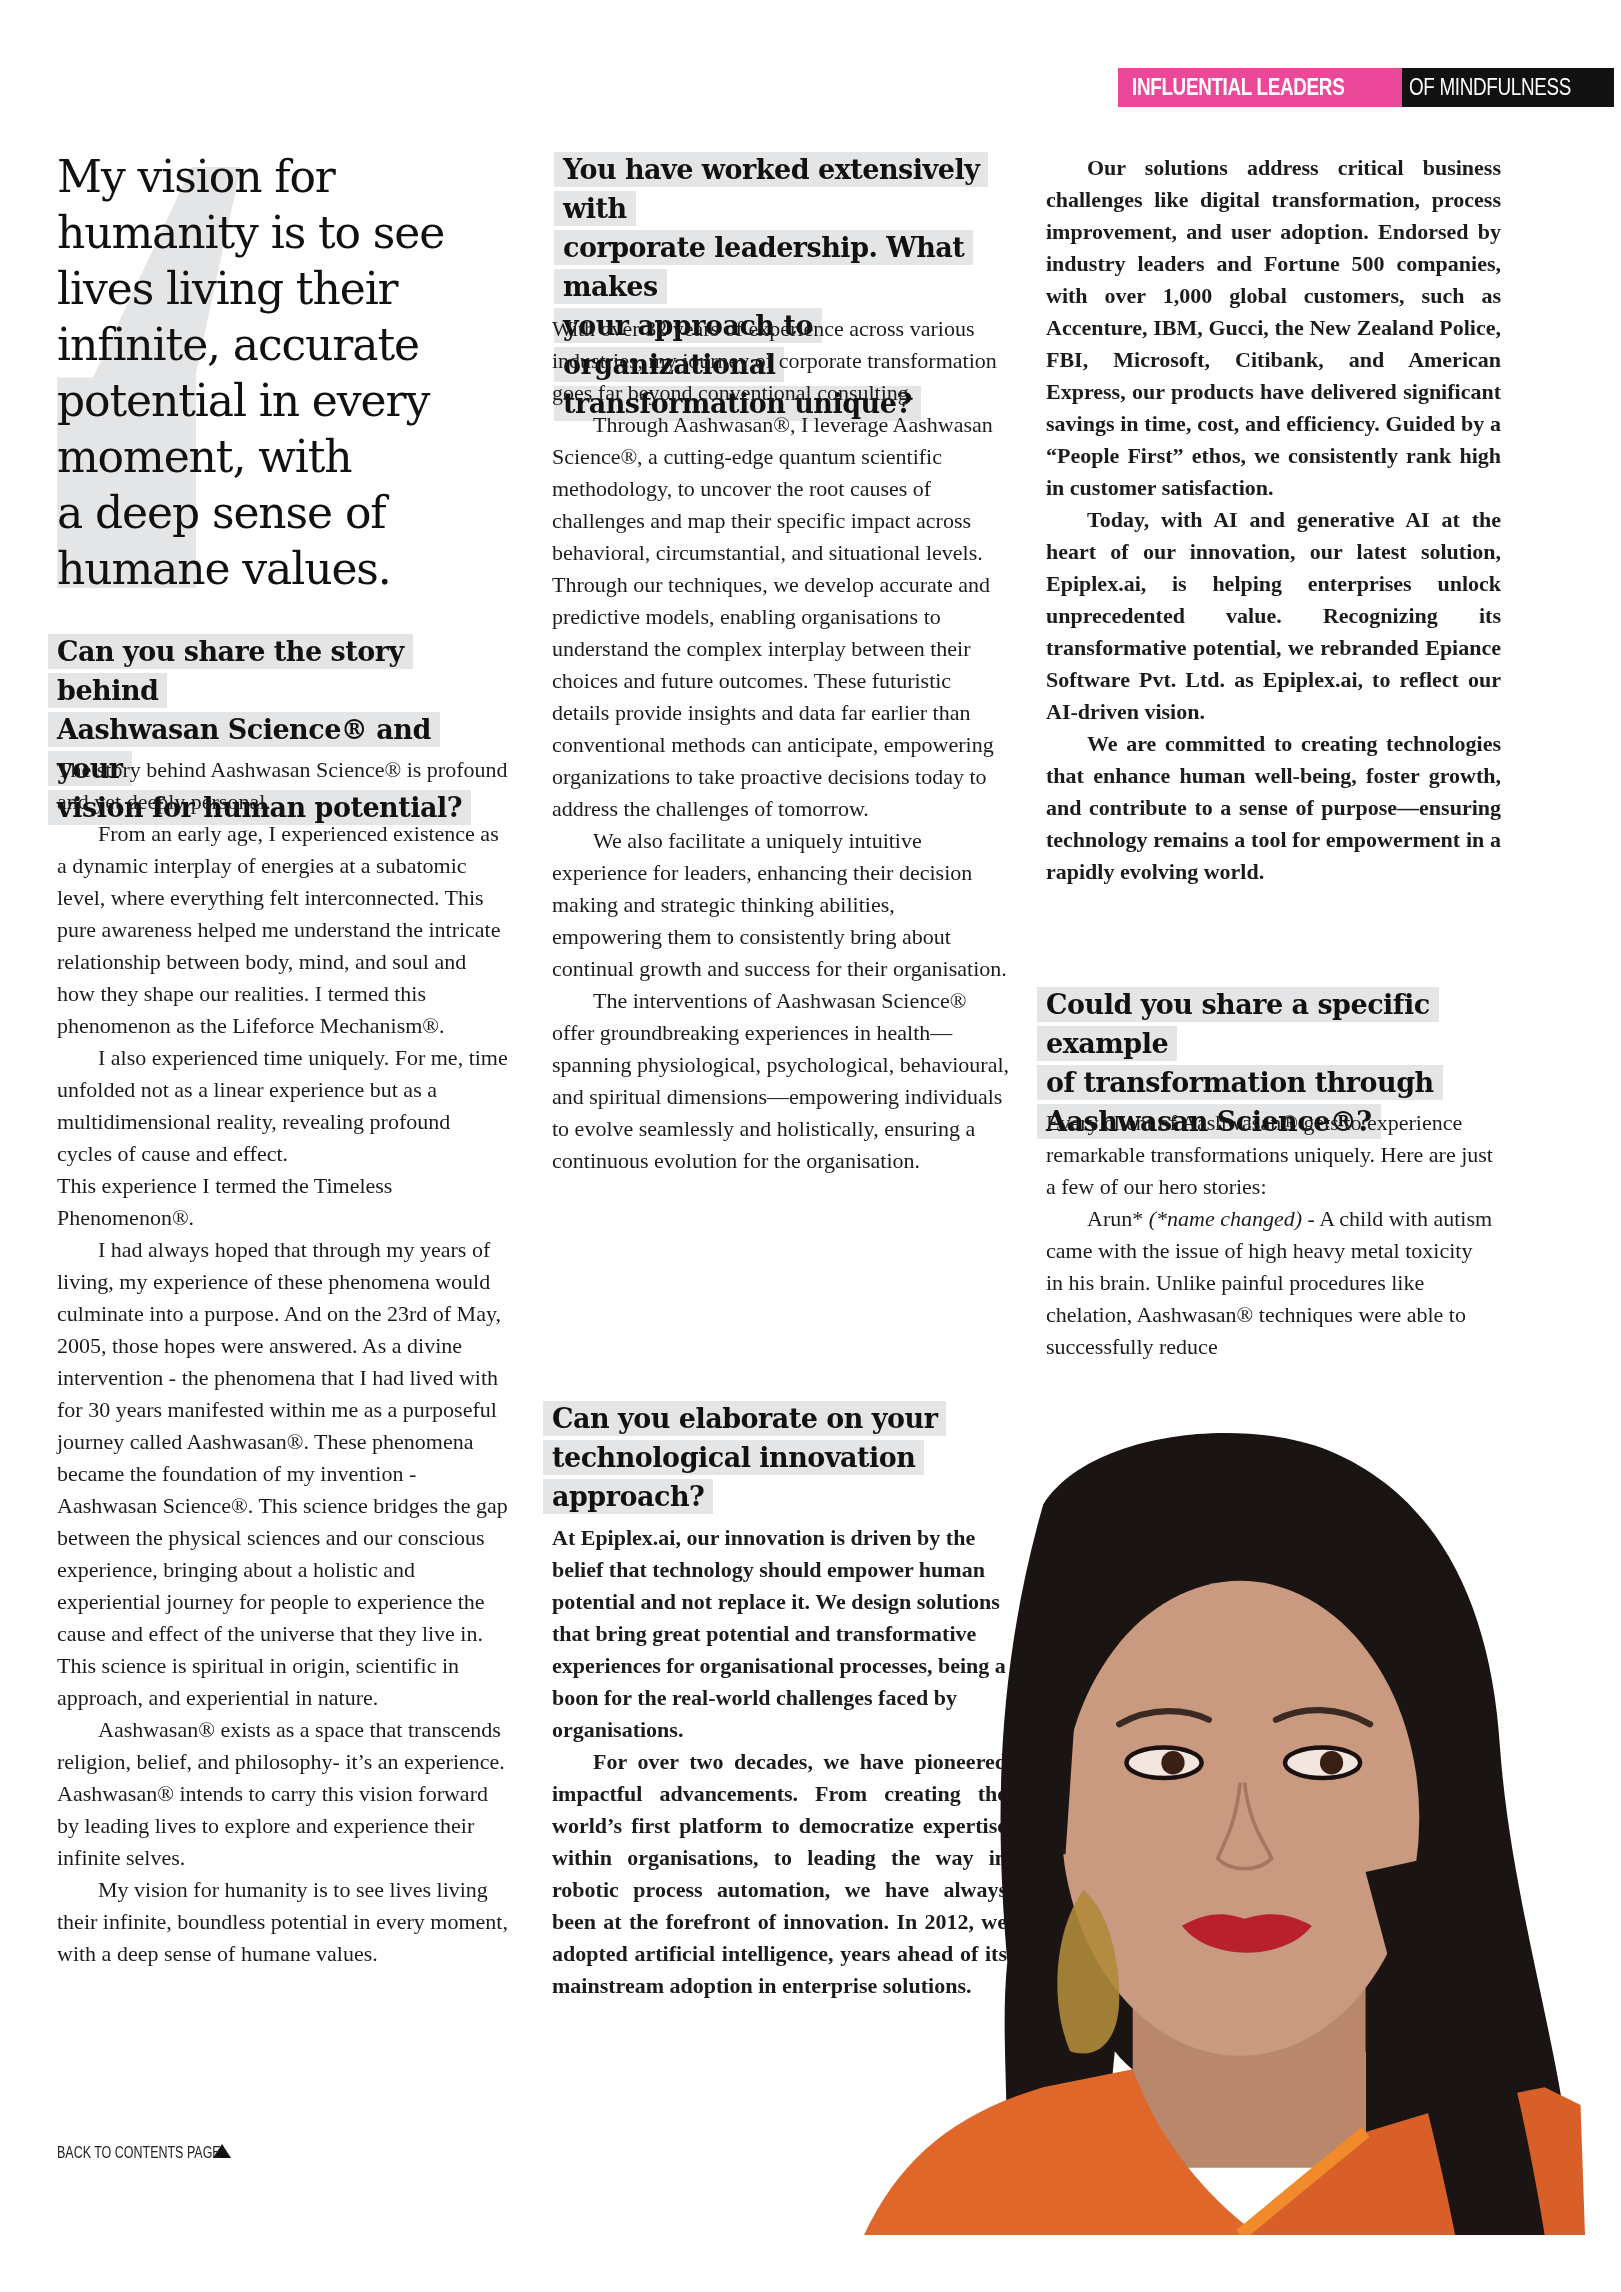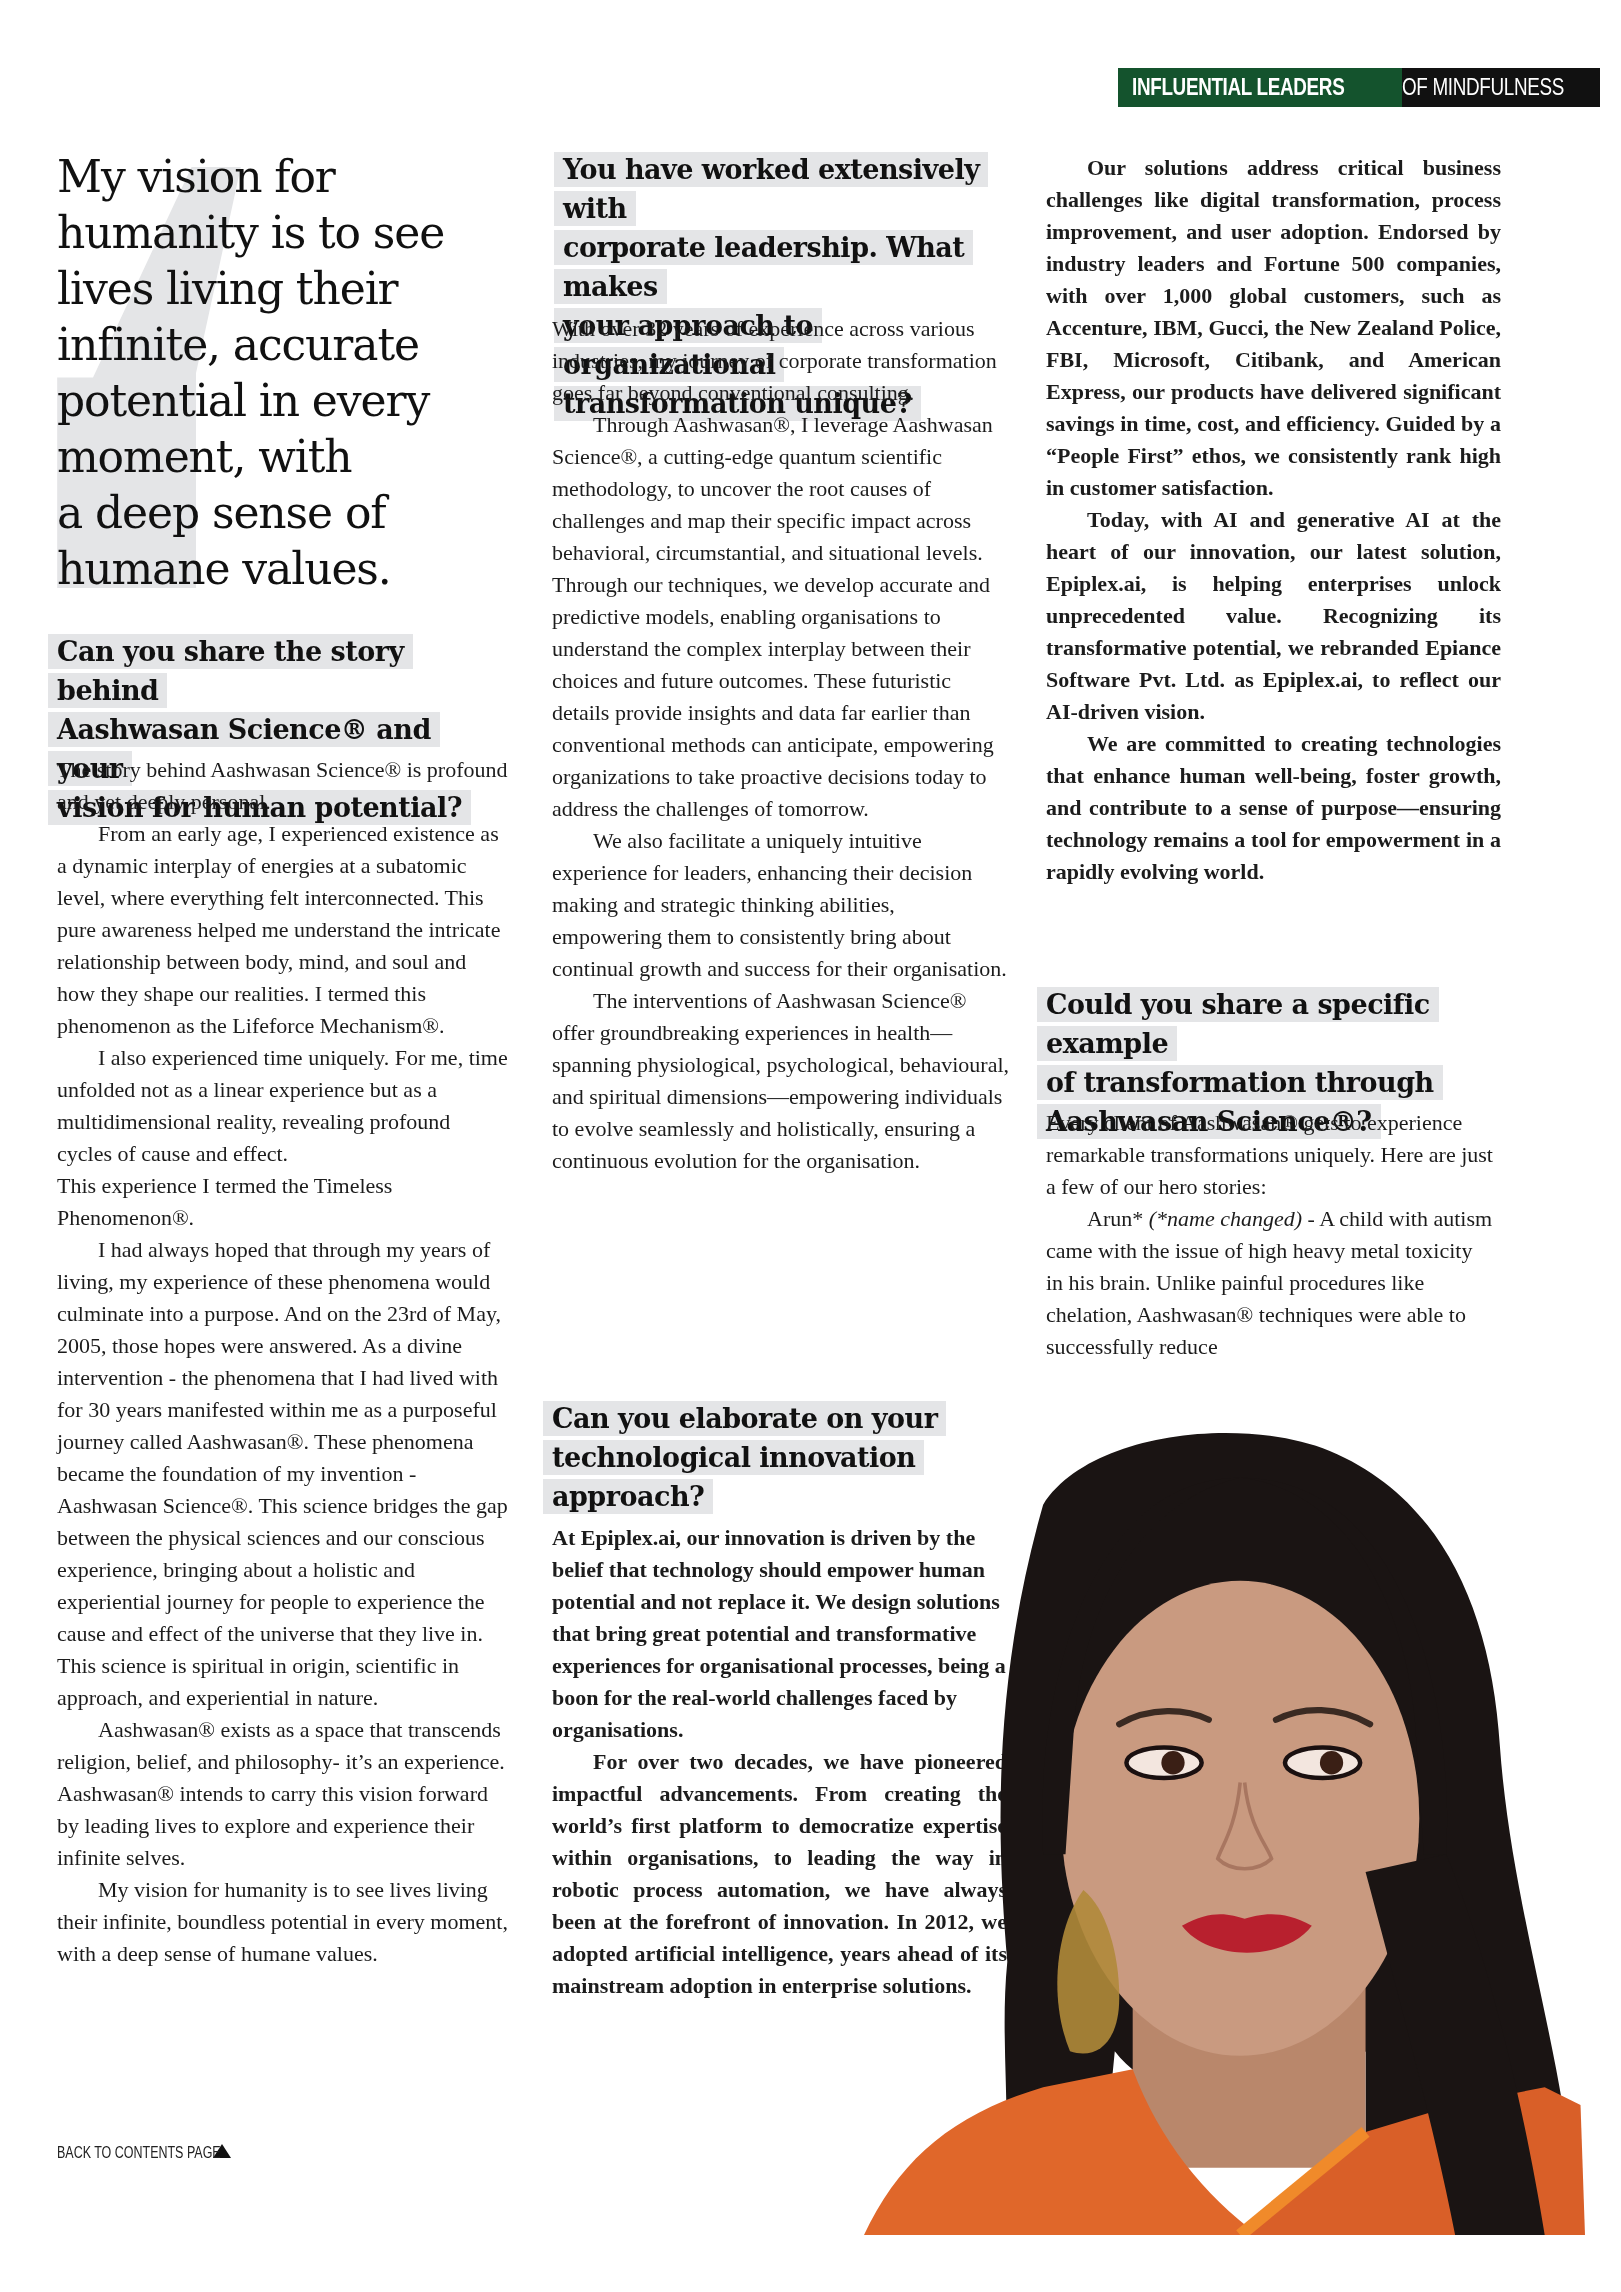--- a/index.html
+++ b/index.html
@@ -1,22 +1,22 @@
 <!DOCTYPE html>
 <html style="font-size:14.3px"><head>
   <meta charset="utf-8">
   <style>
     * { margin: 0; padding: 0; box-sizing: border-box; }
     html, body { width: 1621px; height: 2293px; background: #ffffff; overflow: hidden; }
     body { position: relative; font-family: "DejaVu Serif", "Liberation Serif", serif; color: #1a1a1a; }
 
     
     .section-tag { position: absolute; top: 68px; left: 1118px; height: 39px; display: flex; font-family: "Liberation Sans", "DejaVu Sans", sans-serif; }
-    .section-tag .red { background: #14532d; color: #fff; padding: 0 10.7px 0 14.3px; font-size: 23px; line-height: 39px; font-weight: bold; letter-spacing: -0.4px; transform-origin: left; white-space: nowrap; }
-    .section-tag .black { background: #111; color: #fff; padding: 0 0; font-size: 23px; line-height: 39px; letter-spacing: -0.4px; white-space: nowrap; }
+    .section-tag .red { background: #ec4899; color: #fff; padding: 0 10.7px 0 14.3px; font-size: 23px; line-height: 39px; font-weight: bold; letter-spacing: -0.4px; transform-origin: left; white-space: nowrap; }
+    .section-tag .black { background: #111; color: #fff; padding: 0 7px; font-size: 23px; line-height: 39px; letter-spacing: -0.4px; white-space: nowrap; }
     .condensed { display: inline-block; transform: scaleX(0.82); transform-origin: left center; }
 
     
     .pullquote { position: absolute; top: 149px; left: 57px; width: 421px; z-index: 2; font-family: "DejaVu Serif", "Liberation Serif", serif; font-size: 44px; line-height: 56px; color: #111; letter-spacing: -1.1px; }
     .quote-shape { position: absolute; top: 167px; left: 57px; width: 184px; height: 421px; z-index: 1; }
 
     
     .question { position: absolute; font-family: "DejaVu Serif", "Liberation Serif", serif; font-size: 27px; line-height: 39px; color: #111; letter-spacing: -0.5px; }
     .question span.ln { background: #e4e5e7; display: inline; padding: 1.8px 9px 1.8px 9px; margin-left: -9px; box-decoration-break: clone; -webkit-box-decoration-break: clone; }
 

